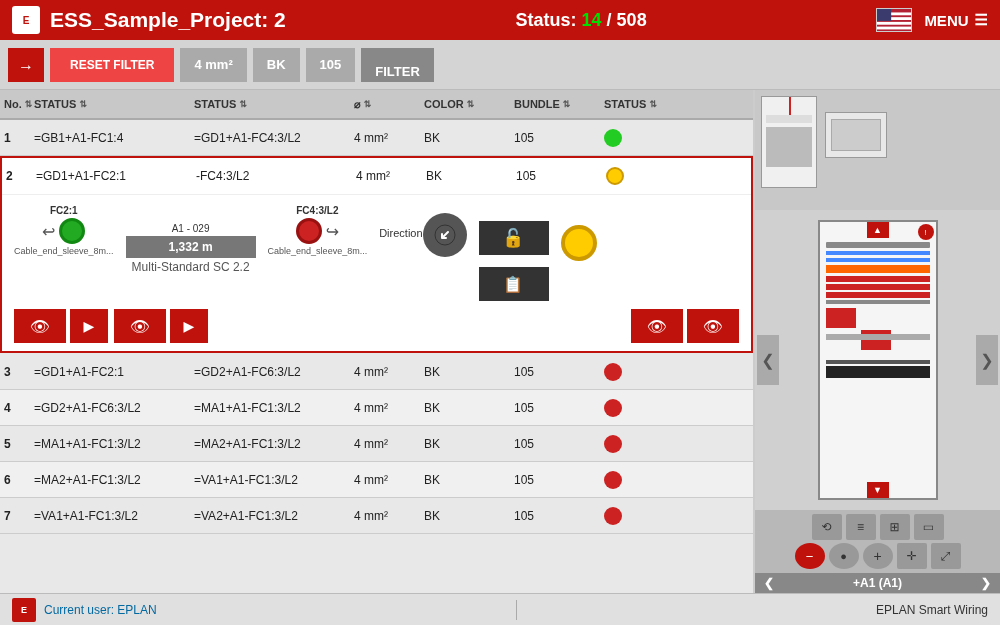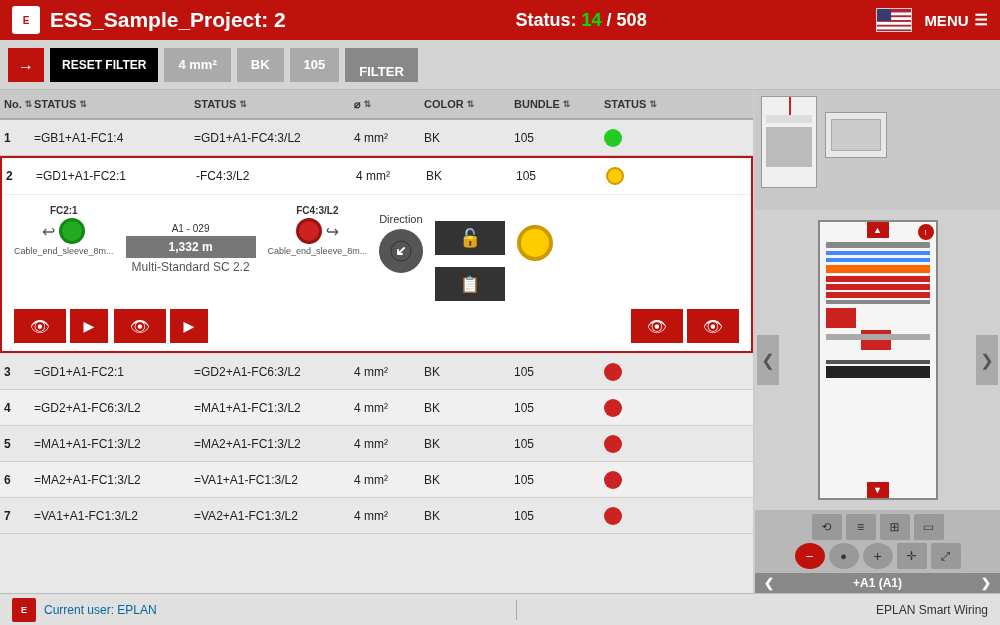--- a/index.html
+++ b/index.html
@@ -59,22 +59,22 @@
       height: 34px;
       padding: 0 8px;
       gap: 6px;
       min-width: 130px;
     }
     .search-box input {
       border: none; outline: none; font-size: 14px; width: 80px;
     }
     .search-icon { color: #555; font-size: 16px; cursor: pointer; }
     .reset-btn {
-      background: #000000; color: white; border: none;
-      height: 34px; padding: 0 12px; font-size: 12px; font-weight: bold;
+      background: #ef4444; color: white; border: none;
+      height: 34px; padding: 0 20px; font-size: 12px; font-weight: bold;
       cursor: pointer;
     }
     .filter-chip {
       background: #aaa; color: white; border: none;
       height: 34px; padding: 0 14px; font-size: 13px; font-weight: bold;
       cursor: pointer;
     }
     .filter-btn {
       background: #888; color: white; border: none;
       height: 34px; padding: 16px 14px; font-size: 13px; font-weight: bold;
@@ -329,21 +329,21 @@
 
             <div style="display: flex; flex-direction: column; align-items: center; gap: 2px;">
               <span style="font-size:10px; color:#333; font-weight:bold;">FC4:3/L2</span>
               <div style="display: flex; align-items: center; gap: 4px;">
                 <div style="width: 26px; height: 26px; border-radius: 50%; background: #cc2222; border: 3px solid #991111; display:flex; align-items:center; justify-content:center;"></div>
                 <span style="font-size: 16px; color:#555;">↪</span>
               </div>
               <span style="font-size:9px; color:#555;">Cable_end_sleeve_8m...</span>
             </div>
 
-            <div style="display: flex; flex-direction: column; align-items: flex-start; margin-top: 8px;">
+            <div style="display: flex; flex-direction: row; align-items: center; margin-top: 8px;">
               <span style="font-size:11px; color:#333; margin-bottom:4px;">Direction</span>
               <div style="width: 44px; height: 44px; border-radius: 50%; background: #555; display:flex; align-items:center; justify-content:center; cursor:pointer;">
                 <svg width="22" height="22" viewBox="0 0 22 22">
                   <circle cx="11" cy="11" r="10" fill="#555" stroke="#333" stroke-width="1"></circle>
                   <path d="M14 8 L8 14 M8 14 L8 10 M8 14 L12 14" stroke="white" stroke-width="2" fill="none" stroke-linecap="round"></path>
                 </svg>
               </div>
             </div>
 
             <div style="display: flex; flex-direction: column; gap: 6px; margin-top: 16px;">

